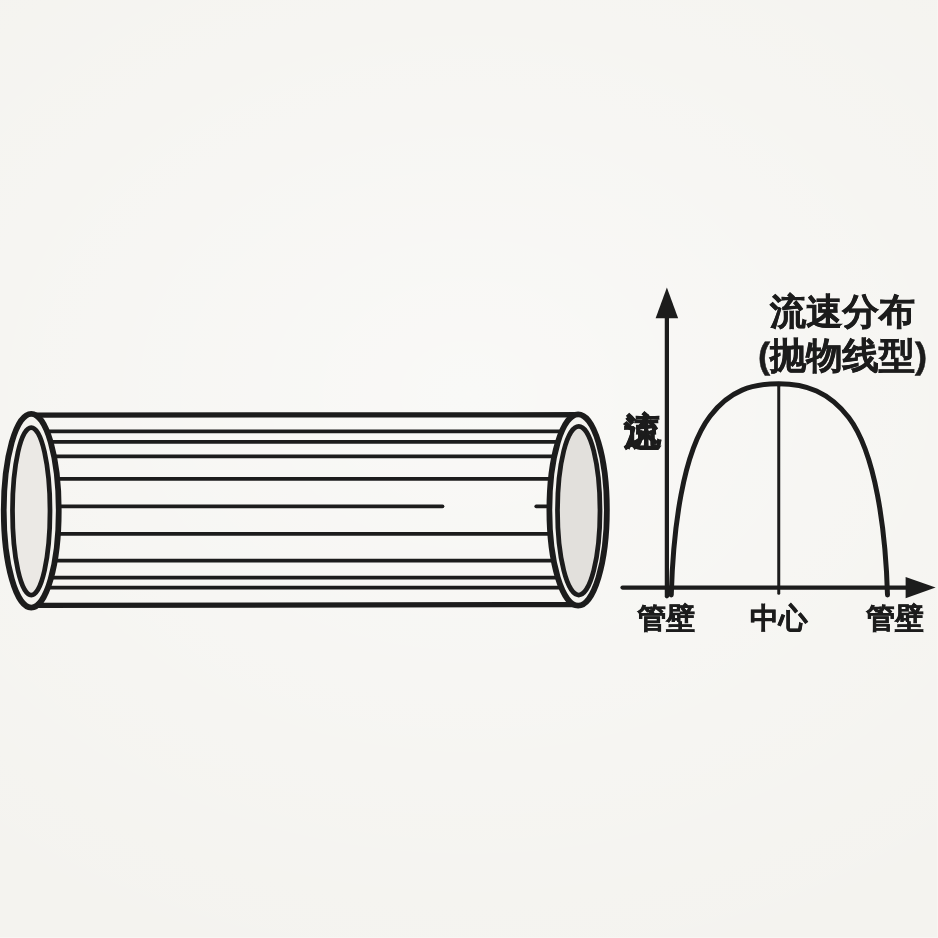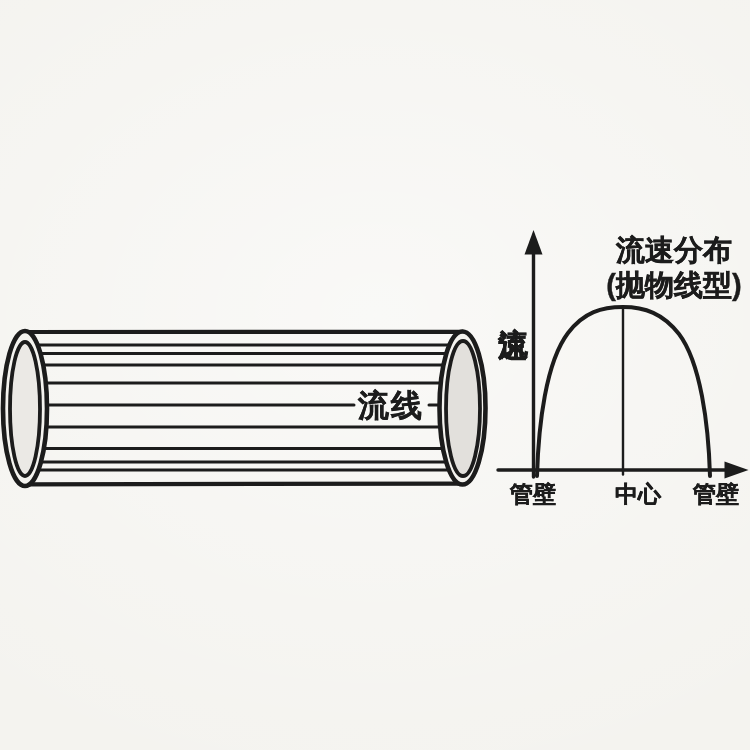--- a/index.html
+++ b/index.html
@@ -41,21 +41,21 @@
     writing-mode: vertical-rl; text-orientation: upright;
     letter-spacing: 3px;
   }
   .graph-title {
     left: 564px; top: 233px; width: 220px;
     font-size: 29px; line-height: 35px;
     text-align: center;
   }
   .x-tick { top: 479px; width: 92px; font-size: 23px; text-align: center; }
   .x-tick.t0 { left: 487px; }
-  .x-tick.t1 { left: 592px; }
+  .x-tick.t1 { left: 577px; }
   .x-tick.t2 { left: 670px; }
 </style>
 </head>
 <body>
 
 <div class="canvas">
 
   <svg class="art" width="750" height="750" viewBox="0 0 750 750">
 
     <g>
@@ -94,21 +94,20 @@
       <line class="stroke" x1="623" y1="309" x2="623" y2="474.5" stroke-width="2.4"></line>
 
       <path class="stroke" stroke-width="4" d="M 537,476
                C 538.5,424 546,362 568,333
                C 584,312 602,307 623,307
                C 645,307 663,313.5 679,334
                C 700.5,362.5 708.5,424 710,476"></path>
     </g>
   </svg>
 
-  <div class="label streamline-label">流线</div>
 
   <div class="label y-axis-label">流速</div>
 
   <div class="label graph-title">
     <div>流速分布</div>
     <div>(抛物线型)</div>
   </div>
 
   <div class="label x-tick t0">管壁</div>
   <div class="label x-tick t1">中心</div>

